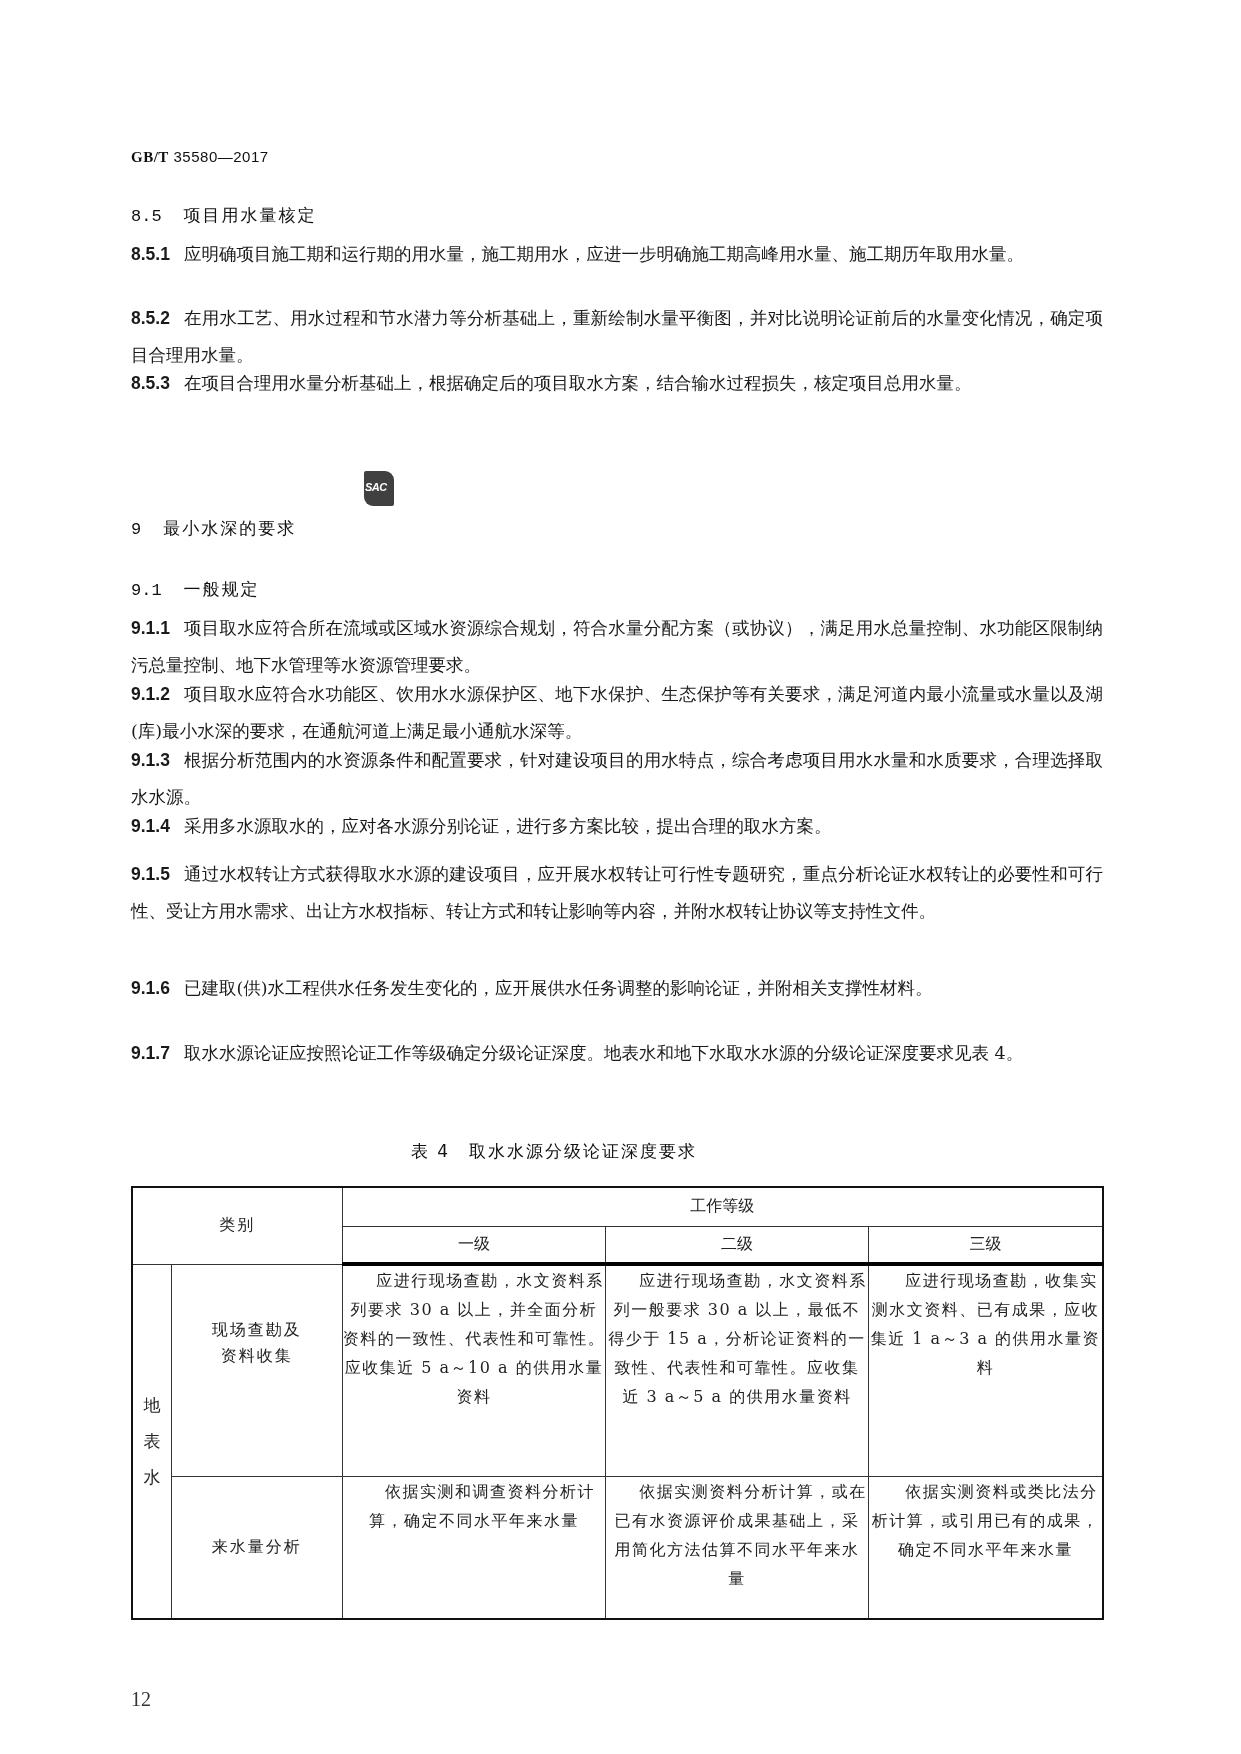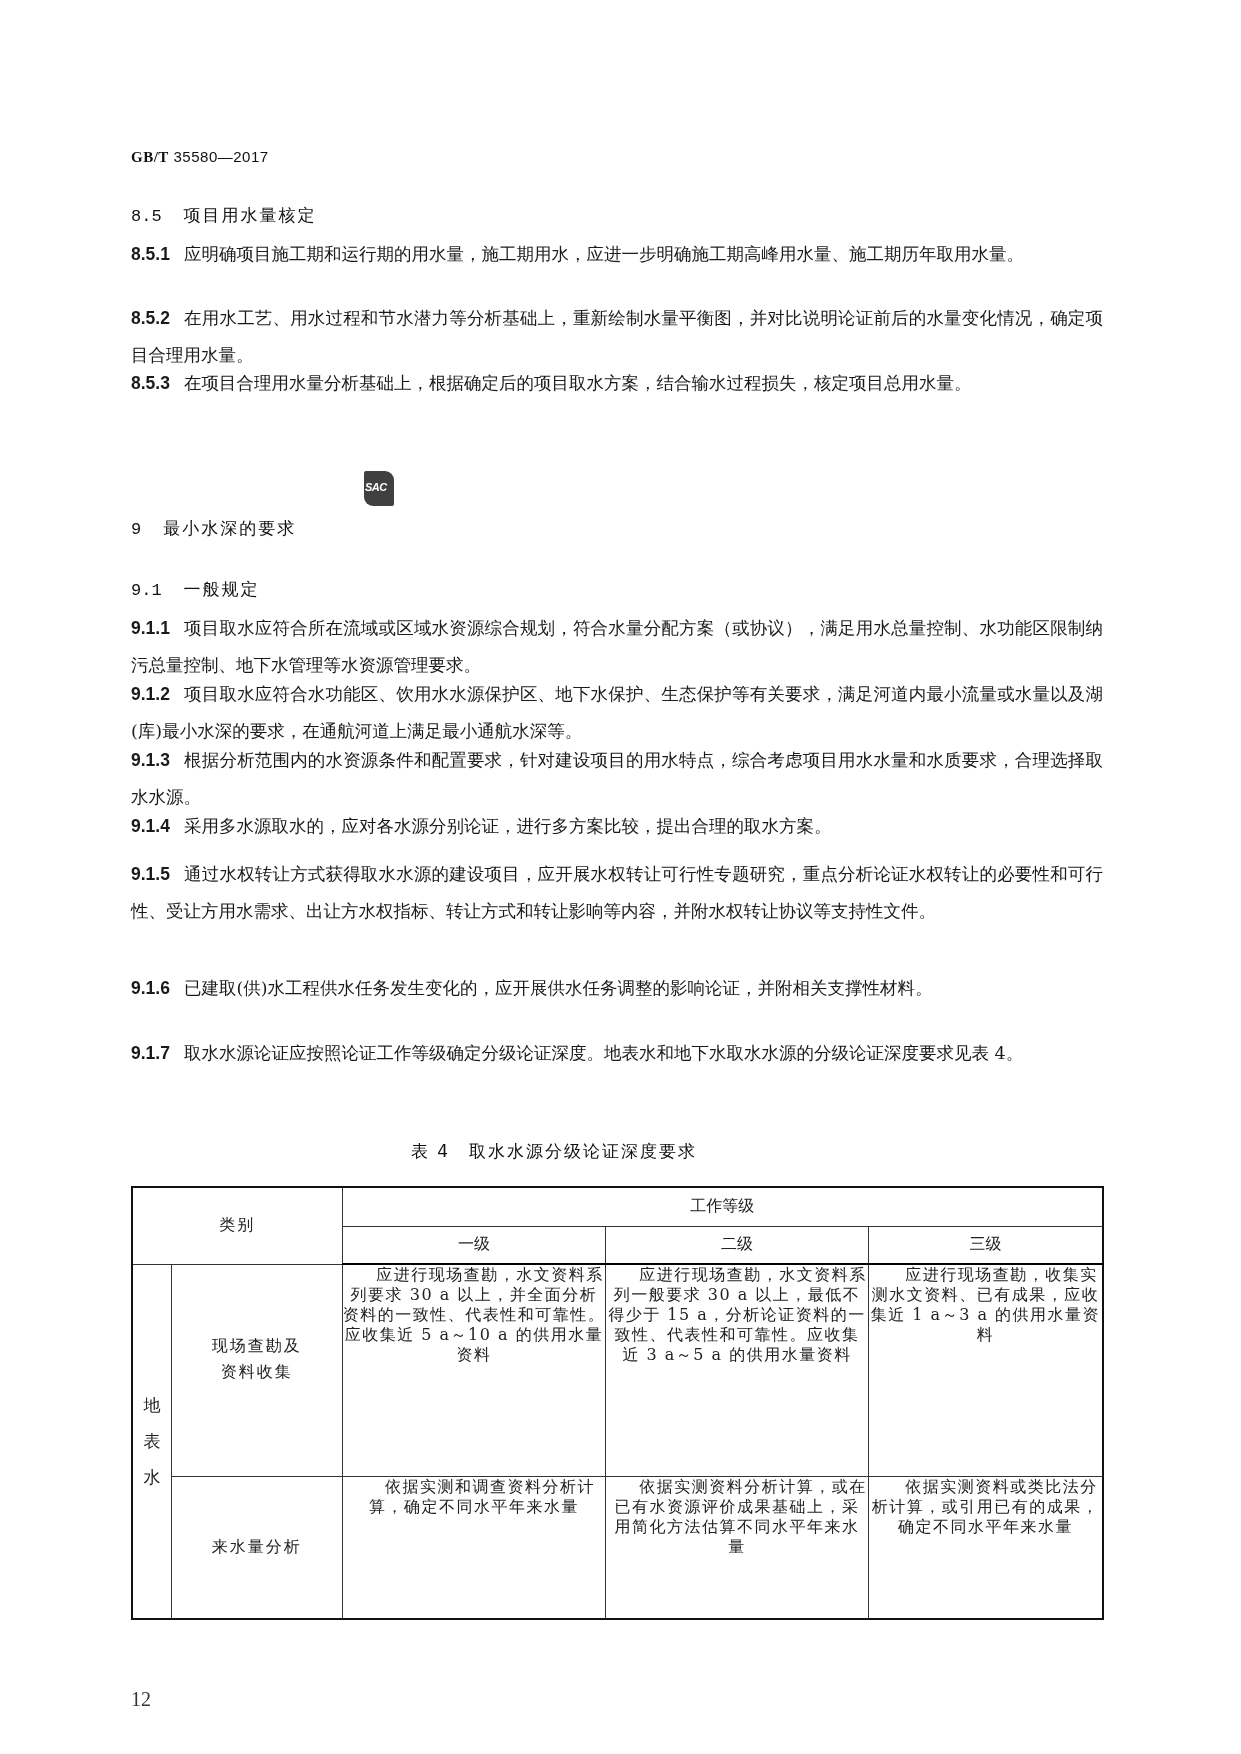--- a/index.html
+++ b/index.html
@@ -16,22 +16,22 @@
   .para .num { font-family:"Liberation Sans", sans-serif; font-weight:bold; margin-right:14px; }
   .watermark { position:absolute; left:364px; top:471px; width:30px; height:35px;
                background:#404040; border-radius:2px 9px 2px 9px; }
   .watermark span { position:absolute; left:1px; top:10px; font-family:"Liberation Sans", sans-serif;
                     font-style:italic; font-weight:bold; color:#fff; font-size:11px; letter-spacing:-0.5px; }
   .table-title { position:absolute; left:0; width:1108px; top:1140px; text-align:center;
                  font-family:"DejaVu Sans", sans-serif; font-size:17px; letter-spacing:2px; color:#111; }
   table.req { position:absolute; left:131px; top:1186px; width:973px; border-collapse:collapse;
               border:2px solid #111; font-size:16px; }
   table.req td { border:1px solid #333; padding:0; vertical-align:middle; text-align:center; color:#222; }
-  table.req tr.hdr2 td { border-bottom:2px solid #000000; }
-  .cell-text { padding:6px 8px 0 8px; line-height:20px; text-align:justify; text-indent:2em;
+  table.req tr.hdr2 td { border-bottom:4px solid #000000; }
+  .cell-text { padding:6px 8px 0 8px; line-height:29px; text-align:justify; text-indent:2em;
                letter-spacing:1.5px; vertical-align:top !important; }
   .vert { width:38px; line-height:36px; font-size:17px; }
   .page-num { position:absolute; left:131px; top:1688px; font-size:20px; color:#333;
               font-family:"Liberation Serif", serif; }
 </style>
 </head>
 <body>
 
 <div class="std-code">
   <b>GB/T</b>
@@ -105,21 +105,21 @@
     <td>一级</td>
     <td>二级</td>
     <td>三级</td>
   </tr>
   <tr style="height:212px;">
     <td rowspan="2" class="vert">
       <div>地</div>
       <div>表</div>
       <div>水</div>
     </td>
-    <td style="line-height:26px;letter-spacing:2px;vertical-align:top;padding-top:68px;">
+    <td style="line-height:26px;letter-spacing:2px;vertical-align:top;padding-top:52px;">
       <div>现场查勘及</div>
       <div>资料收集</div>
     </td>
     <td class="cell-text">应进行现场查勘，水文资料系列要求 30 a 以上，并全面分析资料的一致性、代表性和可靠性。应收集近 5 a～10 a 的供用水量资料</td>
     <td class="cell-text">应进行现场查勘，水文资料系列一般要求 30 a 以上，最低不得少于 15 a，分析论证资料的一致性、代表性和可靠性。应收集近 3 a～5 a 的供用水量资料</td>
     <td class="cell-text">应进行现场查勘，收集实测水文资料、已有成果，应收集近 1 a～3 a 的供用水量资料</td>
   </tr>
   <tr style="height:143px;">
     <td style="letter-spacing:2px;">
       <div>来水量分析</div>

